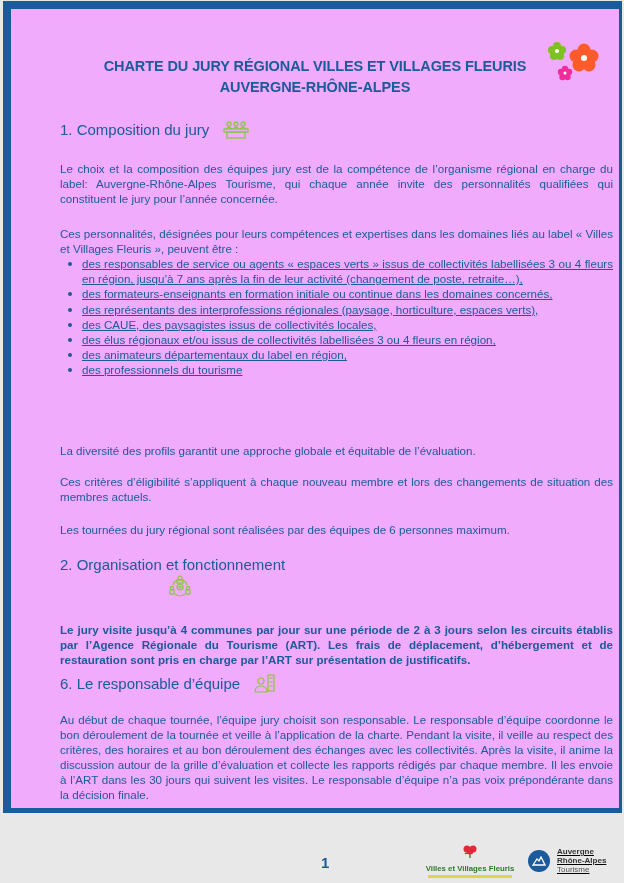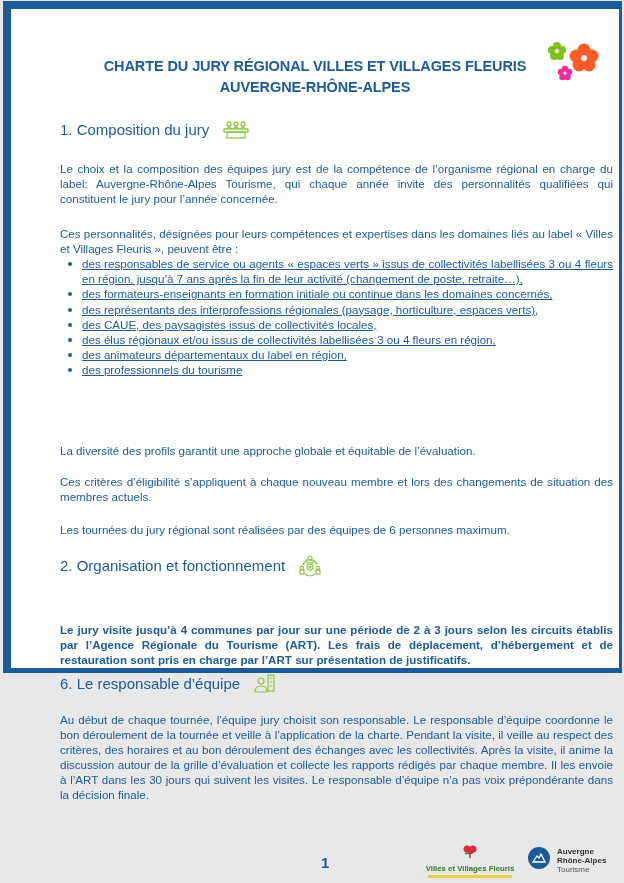--- a/index.html
+++ b/index.html
@@ -1,20 +1,20 @@
 <!DOCTYPE html>
 <html><head>
   <meta charset="utf-8">
   <style>
     * { box-sizing: border-box; margin: 0; padding: 0; }
     html, body { width: 624px; height: 883px; overflow: hidden; background: #e8e8e8; }
     body { position: relative; font-family: "Liberation Sans", sans-serif; }
     .page {
-      position: absolute; left: 3px; top: 1px; width: 619px; height: 672px;
-      background: #ffffff;
+      position: absolute; left: 3px; top: 1px; width: 619px; height: 812px;
+      background: #f0abfc;
       border-top: 8px solid #1b5a9b;
       border-left: 8px solid #1b5a9b;
       border-right: 3px solid #1b5a9b;
       border-bottom: 5px solid #1b5a9b;
     }
     .title {
       position: absolute; left: 0; right: 0; top: 47px;
       text-align: center; color: #1b5a9b; font-weight: bold;
       font-size: 14.5px; line-height: 21px; letter-spacing: -0.1px;
     }
@@ -37,21 +37,21 @@
     ul.bullets li::before {
       content: ""; position: absolute; left: 8px; top: 6px; width: 4px; height: 4px;
       border-radius: 50%; background: #1b5a9b;
     }
     .footer-page {
       position: absolute; left: 310px; top: 845px; color: #1b5a9b; font-weight: bold; font-size: 15px;
     }
     .vvf-logo { position: absolute; left: 413px; top: 836px; width: 92px; height: 34px; text-align: center; }
     .vvf-name { font-size: 7.8px; font-weight: bold; color: #2f7a2a; white-space: nowrap; display: block; margin-top: 1px; }
     .vvf-tag { display: block; height: 3px; margin: 2px 4px 0; background: #e8d14a; }
-    .art-logo { position: absolute; left: 517px; top: 838px; display: flex; align-items: flex-start; }
+    .art-logo { position: absolute; left: 517px; top: 838px; display: flex; align-items: center; text-decoration: underline; }
     .art-circle { width: 22px; height: 22px; border-radius: 50%; background: #1b5a9b; display: flex; align-items: center; justify-content: center; }
     .art-text { margin-left: 7px; font-size: 8px; line-height: 9px; color: #333; }
     .art-text b { display: block; color: #333; }
     .art-text span { display: block; color: #555; }
   </style>
 </head>
 <body>
 
 <div class="page">
 
@@ -112,21 +112,21 @@
     <li>des CAUE, des paysagistes issus de collectivités locales,</li>
     <li>des élus régionaux et/ou issus de collectivités labellisées 3 ou 4 fleurs en région,</li>
     <li>des animateurs départementaux du label en région,</li>
     <li>des professionnels du tourisme</li>
   </ul>
 
   <p class="para" style="top:434px;">La diversité des profils garantit une approche globale et équitable de l’évaluation.</p>
   <p class="para" style="top:465px;">Ces critères d’éligibilité s’appliquent à chaque nouveau membre et lors des changements de situation des membres actuels.</p>
   <p class="para" style="top:513px;">Les tournées du jury régional sont réalisées par des équipes de 6 personnes maximum.</p>
 
-  <div class="h2" style="top:546px;">
+  <div class="h2" style="top:546px;flex-direction:column;">
     <span>2. Organisation et fonctionnement</span>
     <svg class="ico" width="22" height="22" viewBox="0 0 22 22" fill="none" stroke="#8cc63f" stroke-width="1.2">
       <circle cx="11" cy="3" r="2"></circle>
         <rect x="8" y="5" width="6" height="3"></rect>
       <circle cx="11" cy="12" r="3"></circle>
         <circle cx="11" cy="12" r="1"></circle>
       <path d="M4 10 A8 8 0 0 1 8 5 M14 5 A8 8 0 0 1 18 10 M6 19 A8 8 0 0 0 16 19"></path>
       <circle cx="3" cy="13" r="1.6"></circle>
         <rect x="1" y="15" width="4" height="4"></rect>
       <circle cx="19" cy="13" r="1.6"></circle>

